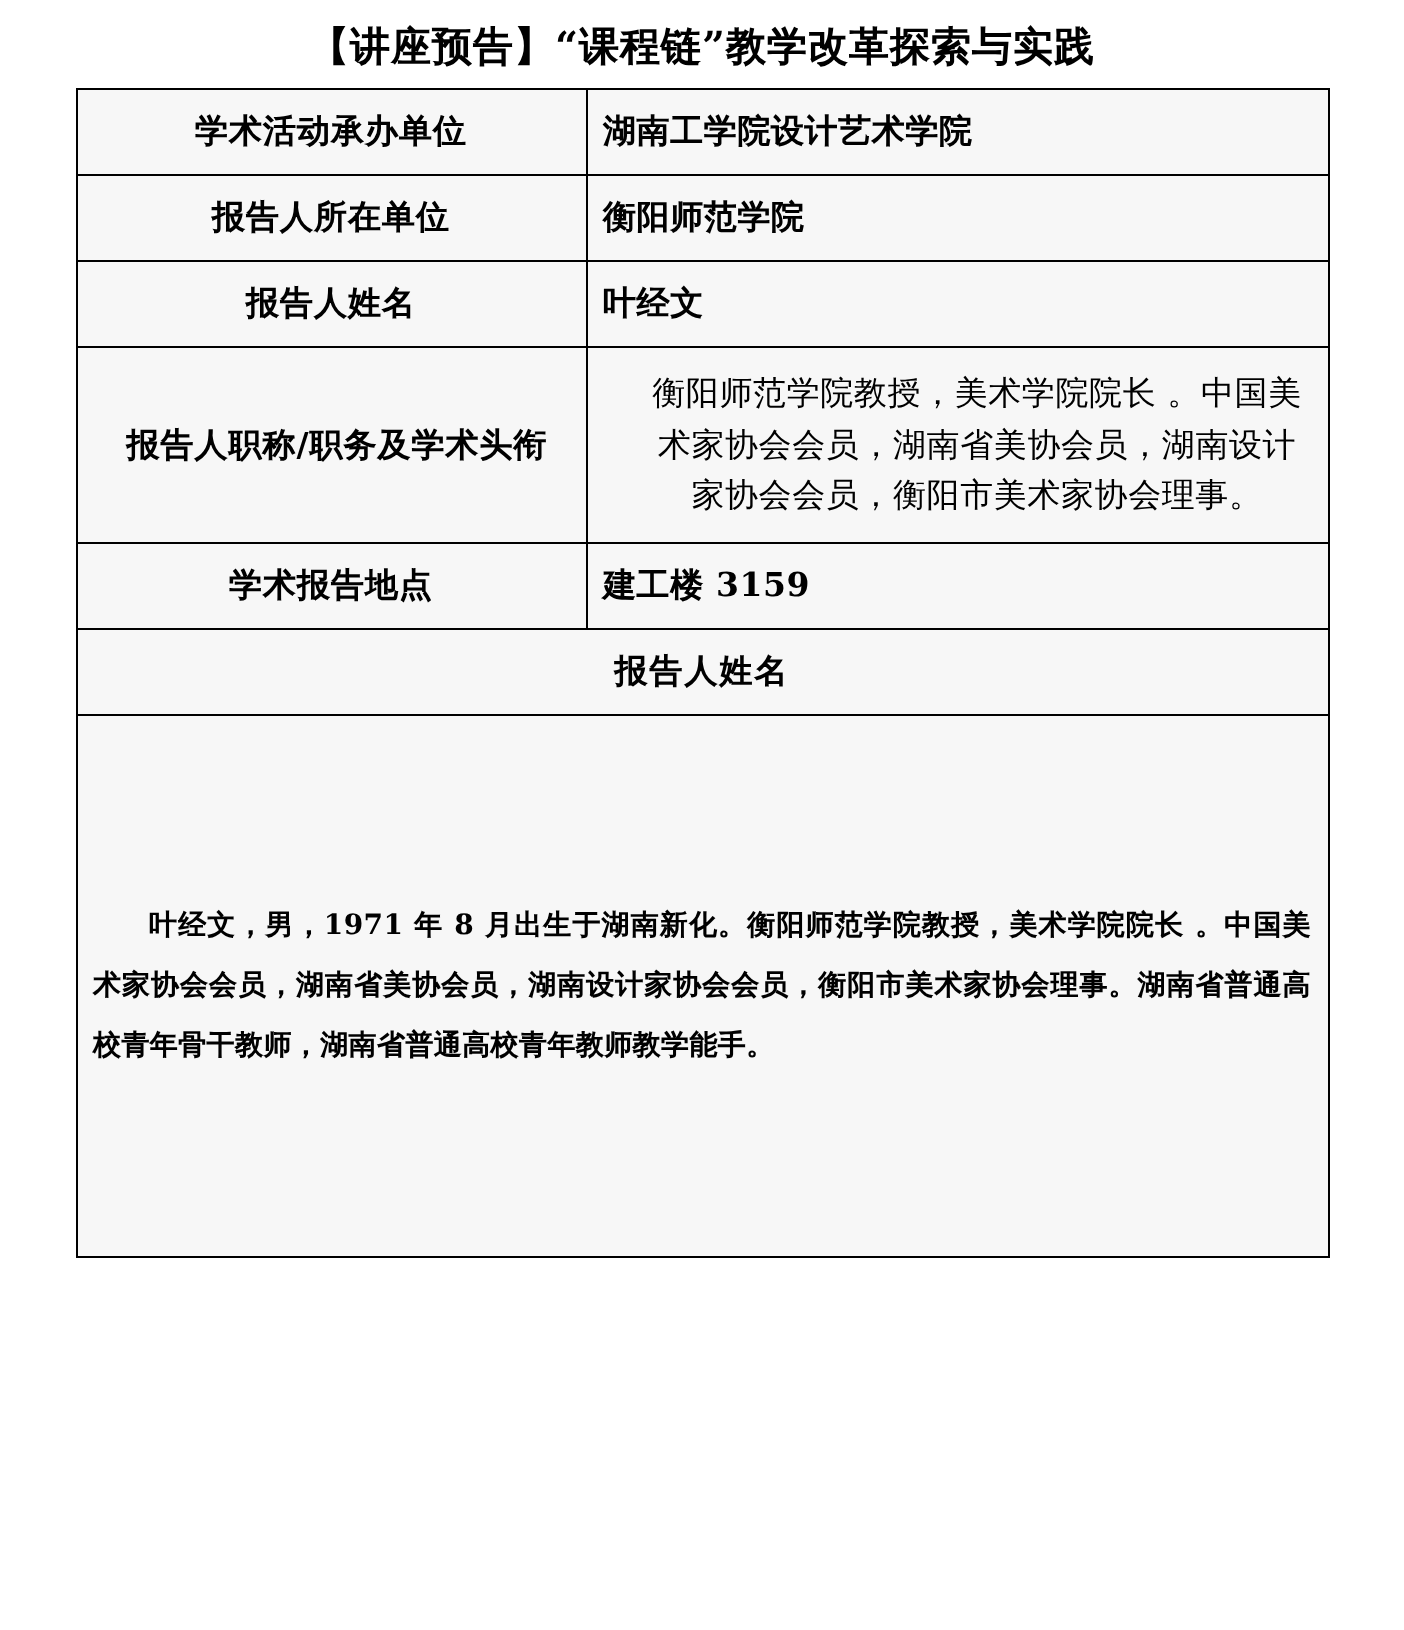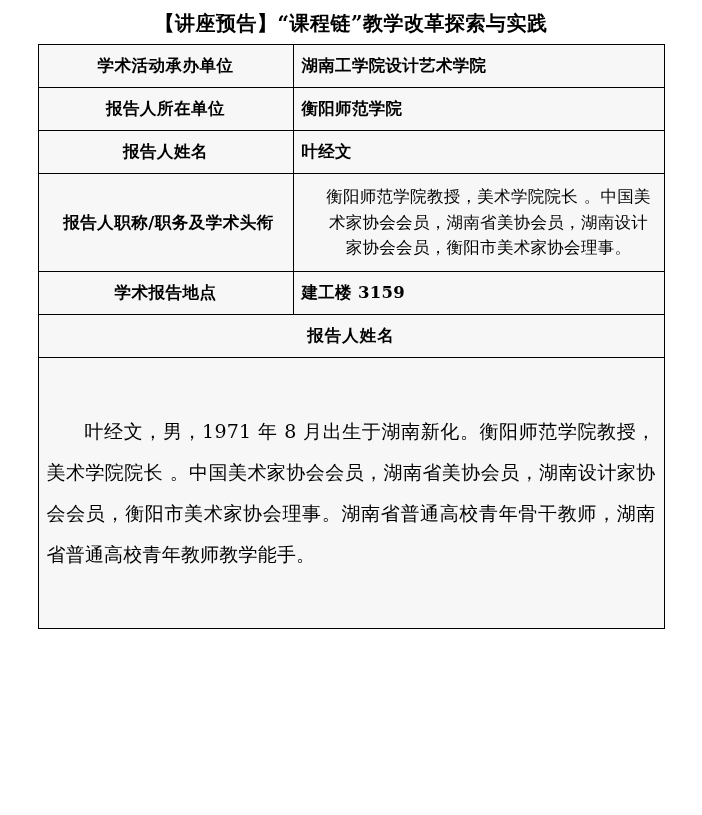--- a/index.html
+++ b/index.html
@@ -69,25 +69,26 @@
     font-size: 18px;
     letter-spacing: 1px;
     padding: 12px 8px;
   }
   td.bio {
     padding: 34px 26px 60px 26px;
     height: 250px;
     vertical-align: top;
   }
   .bio-text {
-    font-size: 19px;
+    font-size: 14px;
     line-height: 2.15;
     text-indent: 2em;
     text-align: justify;
     letter-spacing: 0.2px;
+    font-weight: bold;
   }
 </style>
 </head>
 <body>
 
 <div class="page">
 
   <div class="doc-title">【讲座预告】“课程链”教学改革探索与实践</div>
 
   <table class="info">

